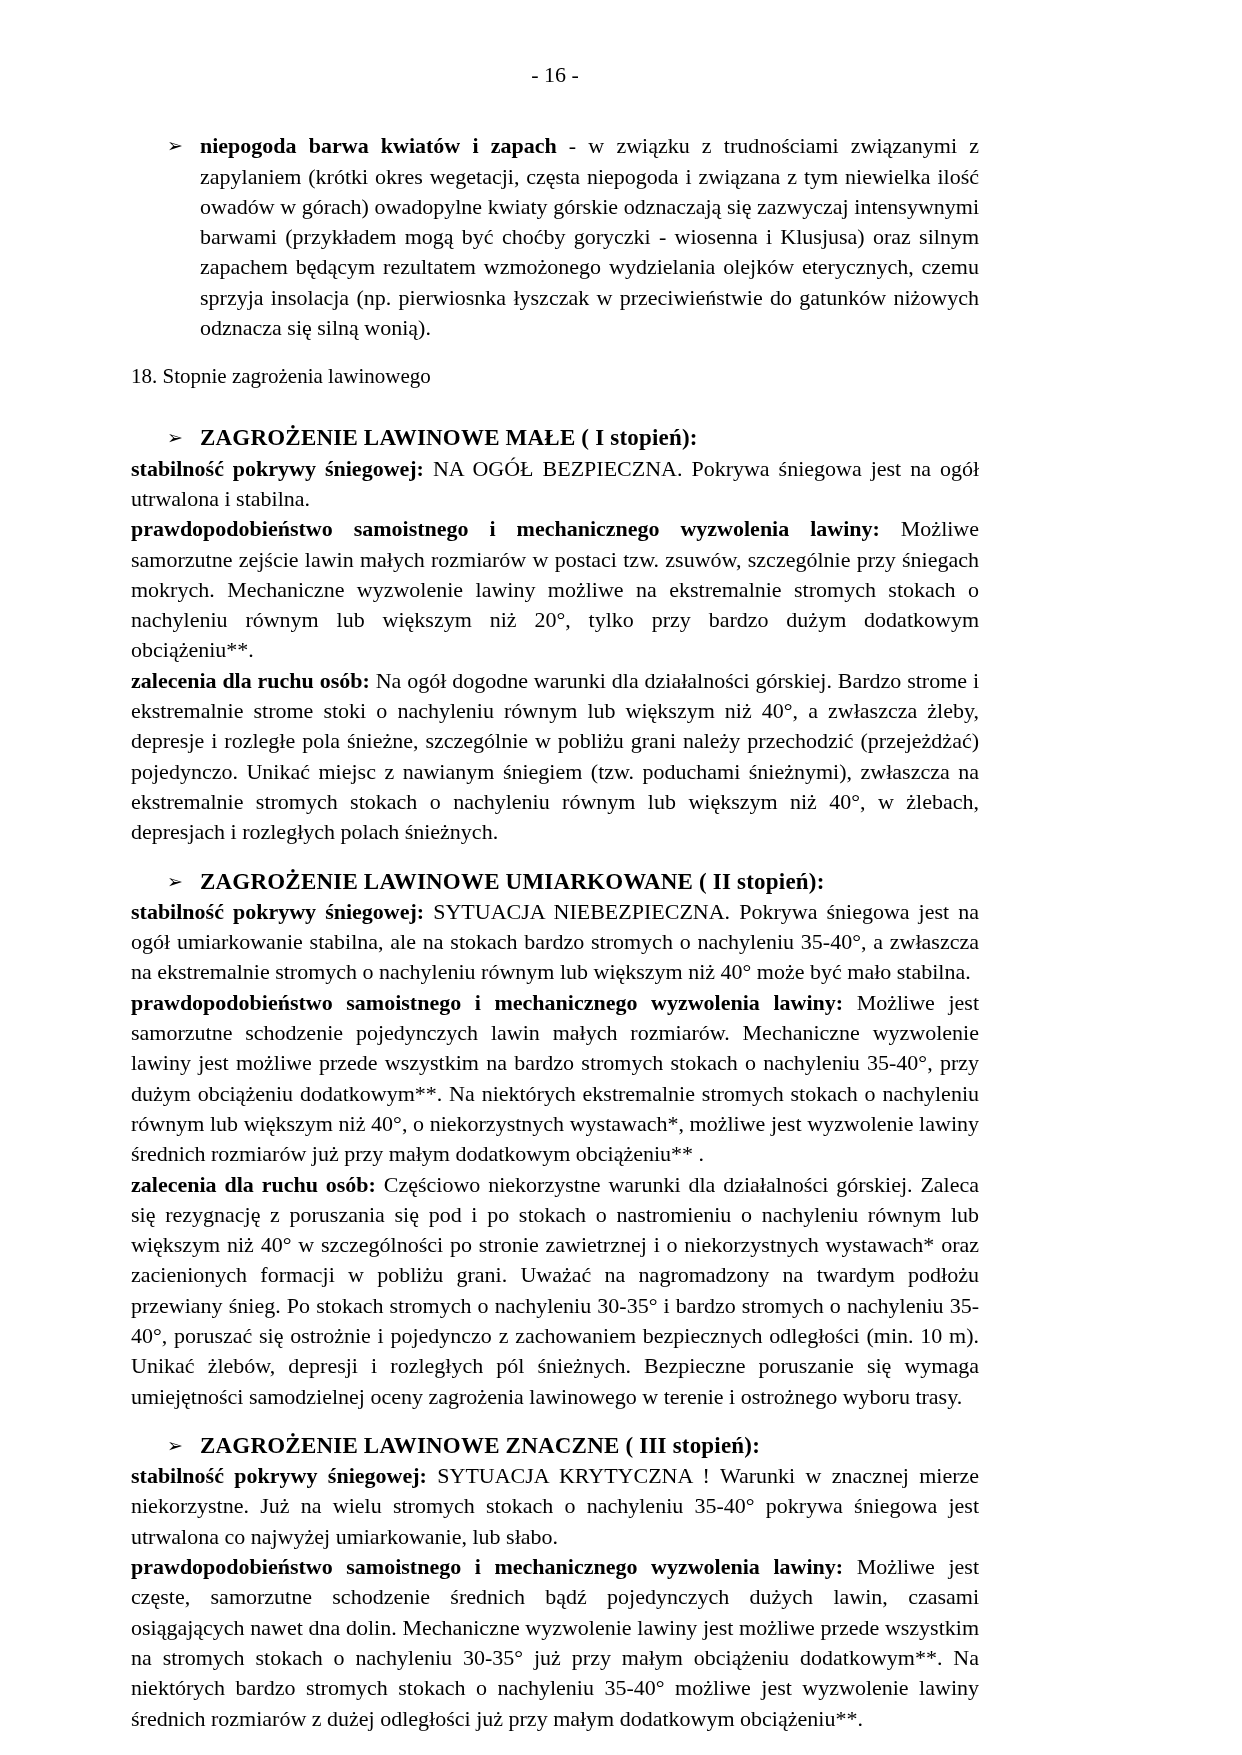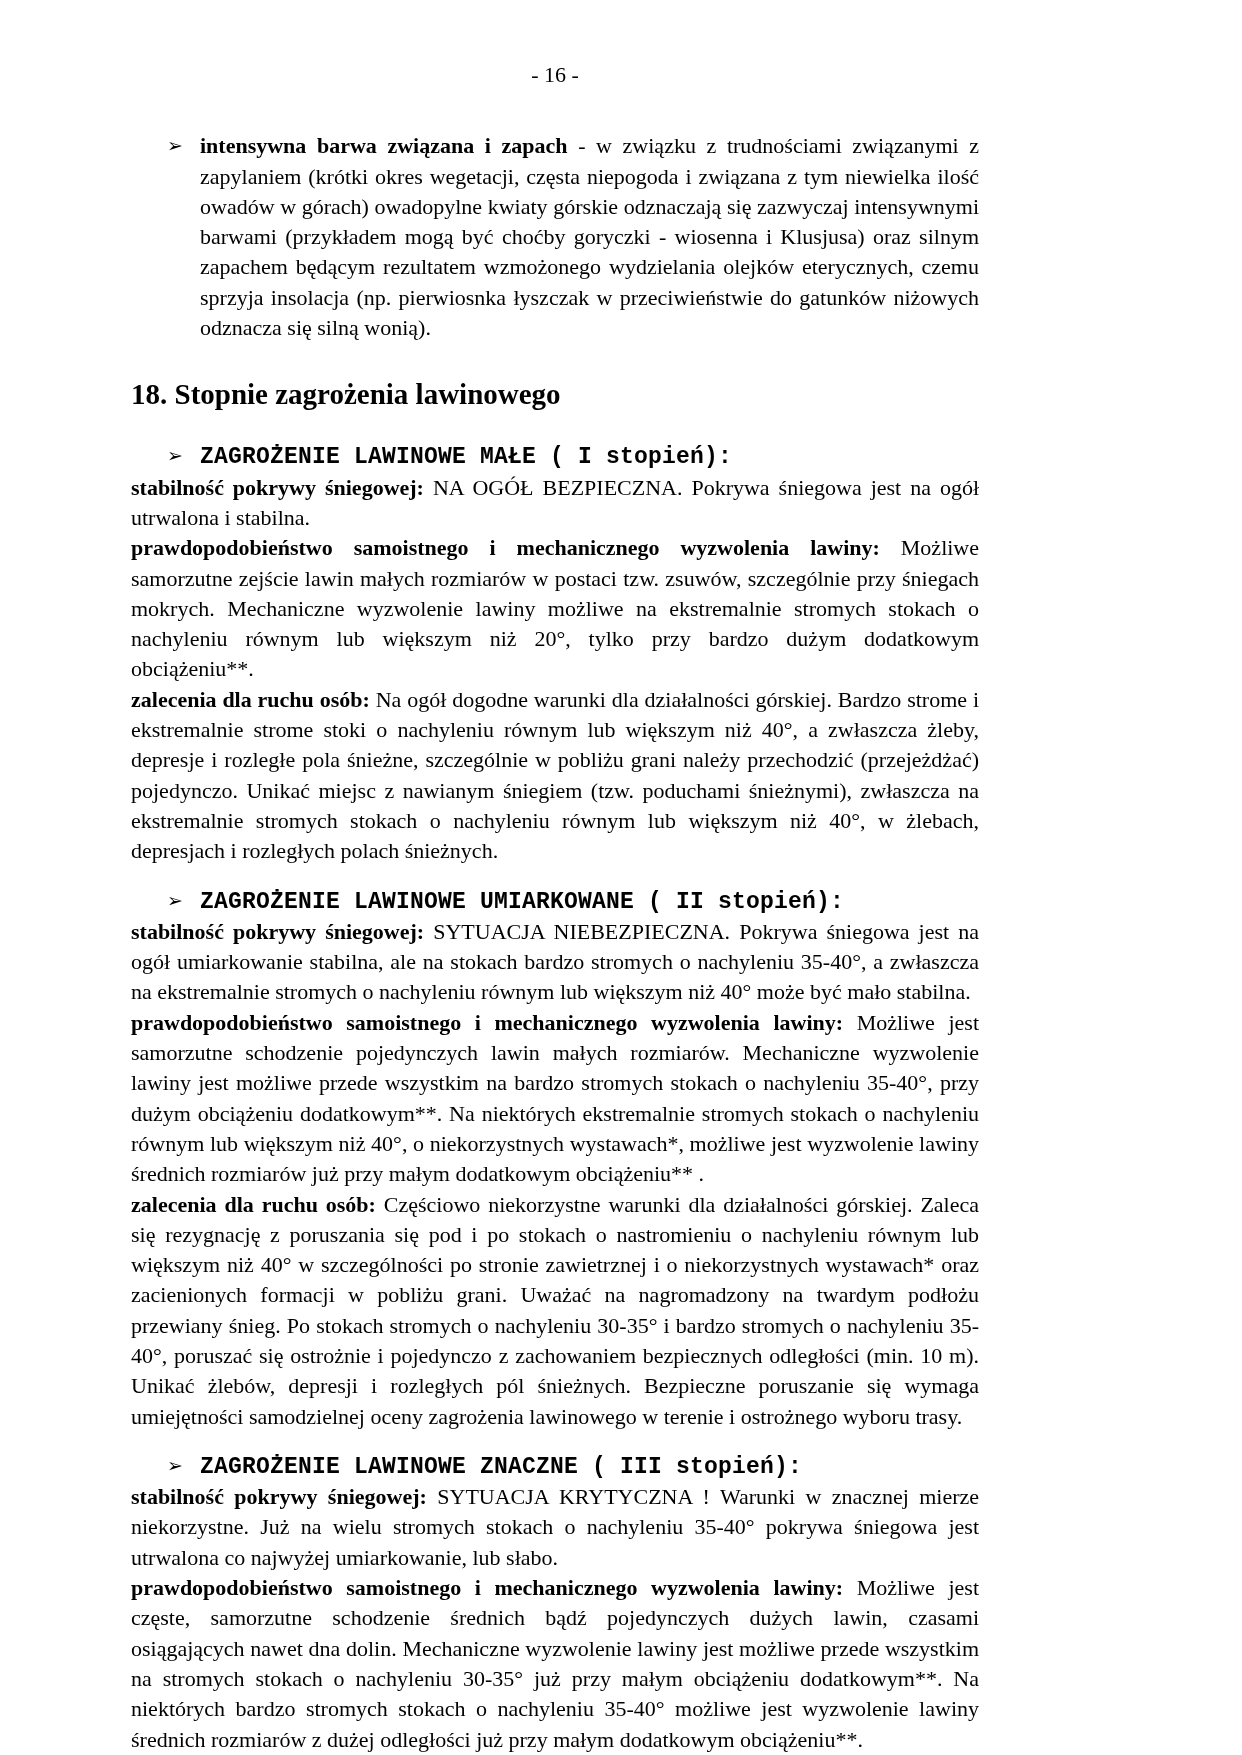--- a/index.html
+++ b/index.html
@@ -28,43 +28,43 @@
   }
   .hang .marker {
     position: absolute;
     left: 36px;
     top: -1px;
     font-family: "DejaVu Sans", sans-serif;
     font-size: 19px;
     font-weight: normal;
   }
   .section-heading {
-    font-size: 29px;
+    font-size: 21px;
     line-height: 34px;
-    font-weight: bold;
-    margin: 34px 0 30px 0;
+    font-weight: normal;
+    margin: 16px 0 30px 0;
   }
   .level-heading {
     font-weight: bold;
     font-size: 23px;
     margin-top: 19px;
     text-align: left;
   }
-  .level-heading .level-title { letter-spacing: 0.2px; font-family: Liberation Mono, monospace; }
+  .level-heading .level-title { letter-spacing: 0.2px; }
   .lead { font-weight: bold; }
   .justify-last { text-align-last: justify; }
 </style>
 </head>
 <body>
 
 <div class="page">
 
   <div class="page-number">- 16 -</div>
 
-  <p class="para hang"><span class="marker">➢</span><b class="lead">intensywna barwa związana i zapach</b>
+  <p class="para hang"><span class="marker">➢</span><b class="lead">niepogoda barwa kwiatów i zapach</b>
     <span>- w związku z trudnościami związanymi z zapylaniem (krótki okres wegetacji, częsta niepogoda i związana z tym niewielka ilość owadów w górach) owadopylne kwiaty górskie odznaczają się zazwyczaj intensywnymi barwami (przykładem mogą być choćby goryczki - wiosenna i Klusjusa) oraz silnym zapachem będącym rezultatem wzmożonego wydzielania olejków eterycznych, czemu sprzyja insolacja (np. pierwiosnka łyszczak w przeciwieństwie do gatunków niżowych odznacza się silną wonią).</span></p>
 
   <div class="section-heading">18. Stopnie zagrożenia lawinowego</div>
 
   <div class="level-heading hang"><span class="marker">➢</span><span class="level-title">ZAGROŻENIE LAWINOWE MAŁE ( I stopień):</span></div>
   <p class="para"><b class="lead">stabilność pokrywy śniegowej:</b>
     <span>NA OGÓŁ BEZPIECZNA. Pokrywa śniegowa jest na ogół utrwalona i stabilna.</span></p>
   <p class="para"><b class="lead">prawdopodobieństwo samoistnego i mechanicznego wyzwolenia lawiny:</b>
     <span>Możliwe samorzutne zejście lawin małych rozmiarów w postaci tzw. zsuwów, szczególnie przy śniegach mokrych. Mechaniczne wyzwolenie lawiny możliwe na ekstremalnie stromych stokach o nachyleniu równym lub większym niż 20°, tylko przy bardzo dużym dodatkowym obciążeniu**.</span></p>
   <p class="para"><b class="lead">zalecenia dla ruchu osób:</b>

